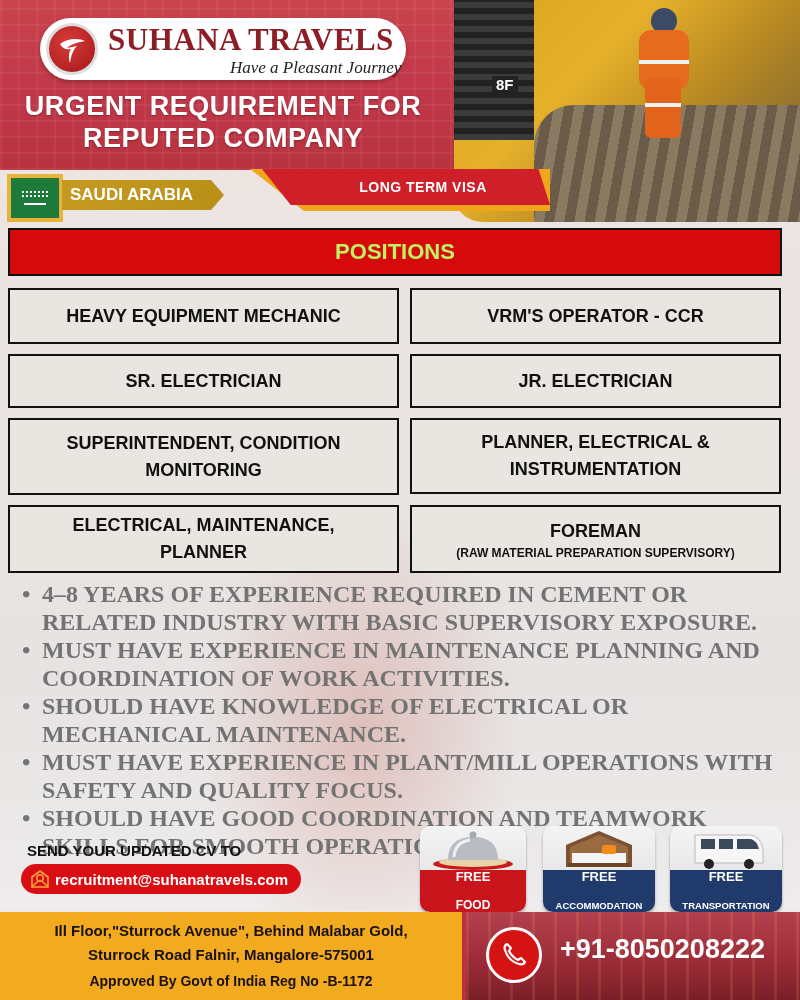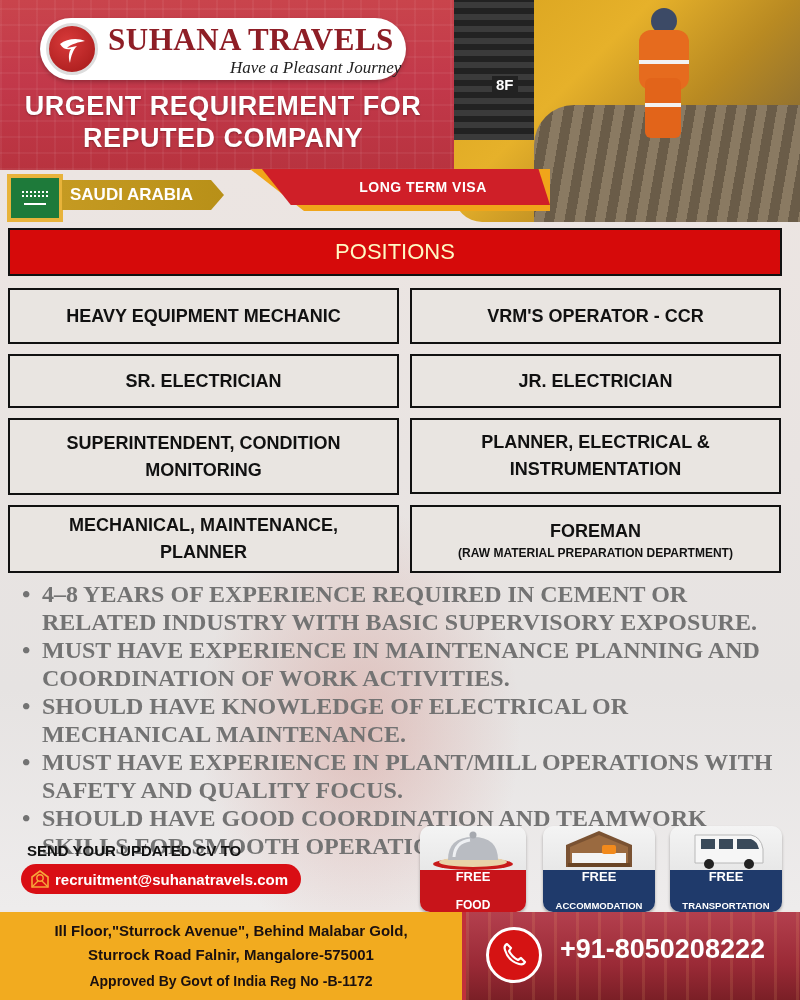--- a/index.html
+++ b/index.html
@@ -105,21 +105,21 @@
     position: absolute; left: 262px; top: 169px; width: 288px; height: 36px;
     background: #cf1f28;
     clip-path: polygon(0 0, 96% 0, 100% 100%, 10% 100%);
     color: #fff; font-weight: bold; font-size: 14px; letter-spacing: 0.5px;
     display: flex; align-items: center; justify-content: center; padding-left: 34px;
   }
   
   .positions-header {
     position: absolute; left: 8px; top: 228px; width: 774px; height: 48px;
     background: #d60a0a; border: 2px solid #111;
-    color: #fef9c3; font-weight: normal; font-size: 22px;
+    color: #bef264; font-weight: bold; font-size: 22px;
     display: flex; align-items: center; justify-content: center;
   }
   .pos-card {
     position: absolute; width: 391px;
     background: #e9e5e1; border: 2px solid #111;
     display: flex; flex-direction: column; align-items: center; justify-content: center;
     text-align: center; color: #111; font-weight: bold; font-size: 18px; line-height: 27px;
   }
   .pos-card .sub { font-size: 12px; line-height: 16px; }
   .pos-card.l { left: 8px; width: 391px; }
@@ -253,25 +253,25 @@
 <div class="pos-card r" style="top:354px;height:54px">
   <div>JR. ELECTRICIAN</div>
 </div>
 <div class="pos-card l" style="top:418px;height:77px;padding:0 40px">
   <div>SUPERINTENDENT, CONDITION MONITORING</div>
 </div>
 <div class="pos-card r" style="top:418px;height:76px;padding:0 50px">
   <div>PLANNER, ELECTRICAL &amp; INSTRUMENTATION</div>
 </div>
 <div class="pos-card l" style="top:505px;height:68px;padding:0 40px">
-  <div>MECHANICAL, MAINTENANCE, PLANNER</div>
+  <div>ELECTRICAL, MAINTENANCE, PLANNER</div>
 </div>
 <div class="pos-card r" style="top:505px;height:68px">
   <div>FOREMAN</div>
-  <div class="sub">(RAW MATERIAL PREPARATION DEPARTMENT)</div>
+  <div class="sub">(RAW MATERIAL PREPARATION SUPERVISORY)</div>
 </div>
 
 <ul class="reqs">
   <li> 4–8 YEARS OF EXPERIENCE REQUIRED IN CEMENT OR RELATED INDUSTRY WITH BASIC SUPERVISORY EXPOSURE.</li>
   <li>MUST HAVE EXPERIENCE IN MAINTENANCE PLANNING AND COORDINATION OF WORK ACTIVITIES.</li>
   <li>SHOULD HAVE KNOWLEDGE OF ELECTRICAL OR MECHANICAL MAINTENANCE.</li>
   <li>MUST HAVE EXPERIENCE IN PLANT/MILL OPERATIONS WITH SAFETY AND QUALITY FOCUS.</li>
   <li>SHOULD HAVE GOOD COORDINATION AND TEAMWORK SKILLS FOR SMOOTH OPERATIONS.</li>
 </ul>
 

